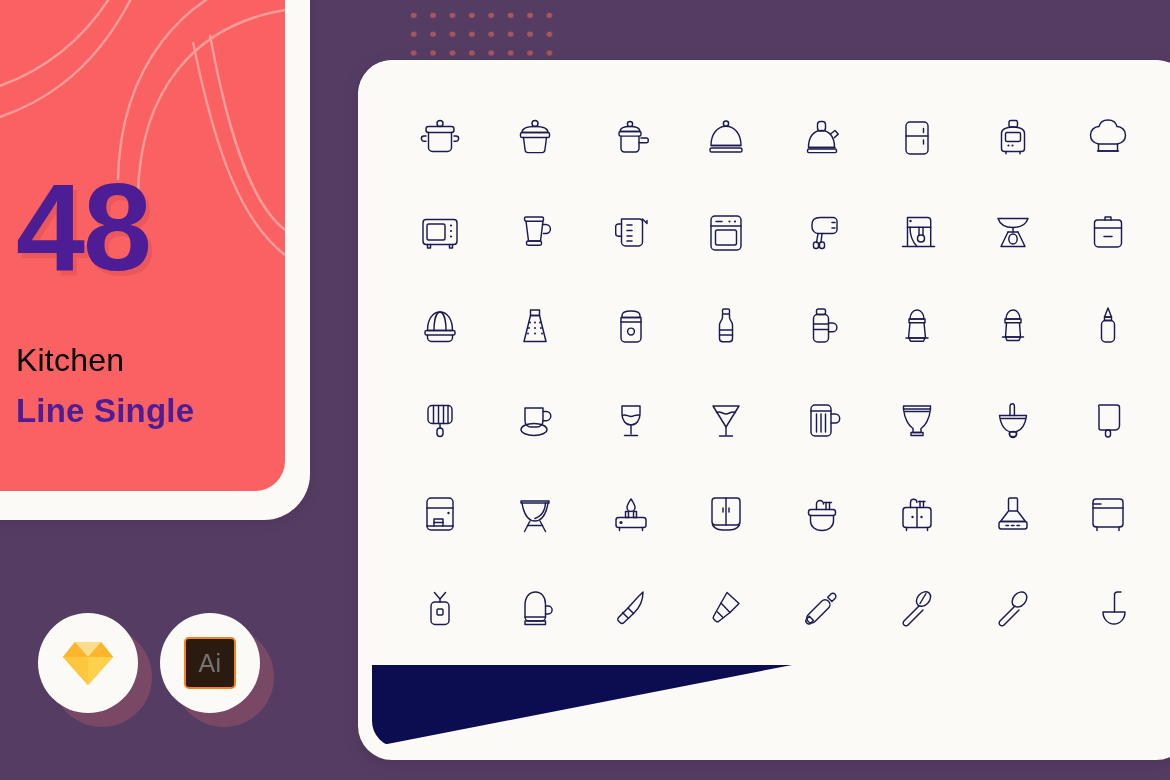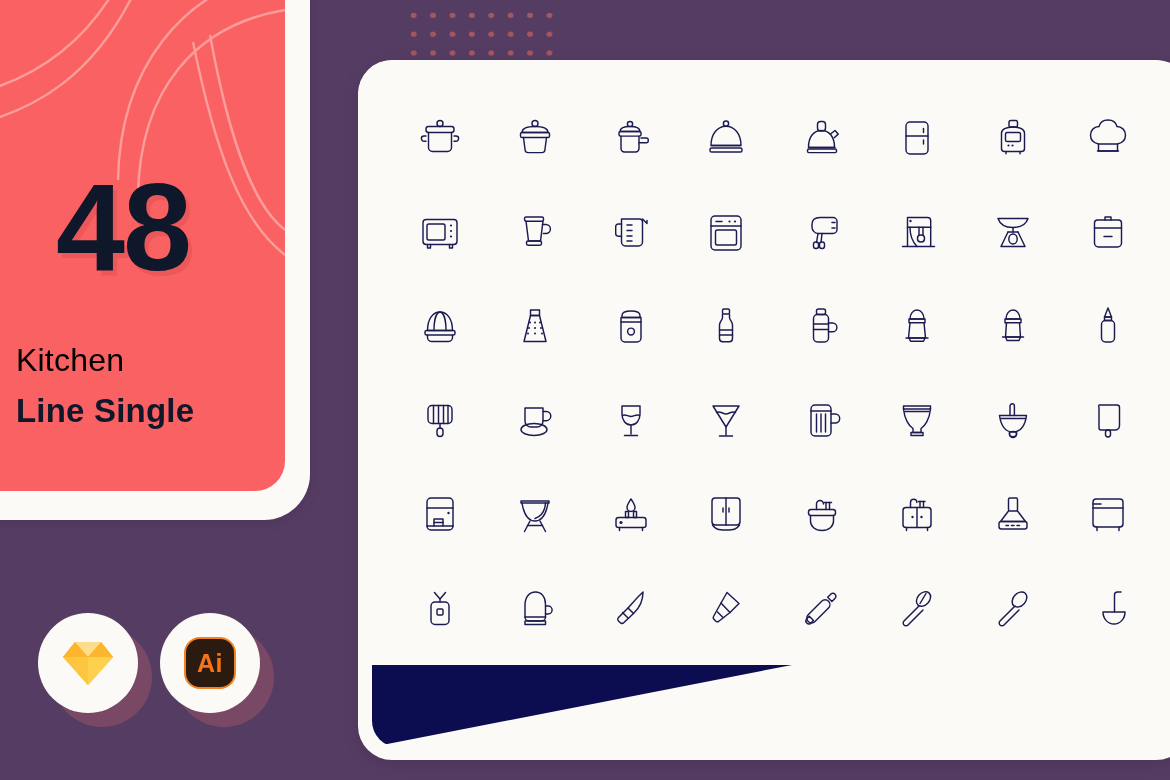--- a/index.html
+++ b/index.html
@@ -63,41 +63,40 @@
     width: 260px;
     height: 100%;
   }
   .promo-number {
     position: absolute;
     top: 185px;
     left: 0;
     font-size: 124px;
     line-height: 1;
     font-weight: 700;
-    color: #0f172a;
+    color: #4c1d95;
     letter-spacing: -2px;
     text-shadow: 4px 5px 0 rgba(180, 55, 60, .20);
-    margin-left: 40px;
   }
   .promo-line1 {
     position: absolute;
     top: 362px;
     left: 0;
     font-size: 32px;
     font-weight: 400;
     color: #000000;
     letter-spacing: .2px;
   }
   .promo-line2 {
     position: absolute;
     top: 412px;
     left: 0;
     font-size: 33px;
     font-weight: 700;
-    color: #0f172a;
+    color: #4c1d95;
     letter-spacing: .2px;
   }
 
   
   .badges {
     position: absolute;
     left: 38px;
     top: 613px;
     display: flex;
     gap: 22px;
@@ -124,29 +123,29 @@
     height: 100px;
     border-radius: 50%;
     background: #fbfaf7;
     display: flex;
     align-items: center;
     justify-content: center;
   }
   .ai-square {
     width: 48px;
     height: 48px;
-    border-radius: 16px;
+    border-radius: 5px;
     background: #2b1a10;
     border: 2.5px solid #f58220;
     display: flex;
     align-items: center;
     justify-content: center;
-    color: #f97316;
+    color: #737373;
     font-size: 25px;
-    font-weight: 700;
+    font-weight: 400;
     letter-spacing: .5px;
   }
 
   
   .card-frame {
     position: absolute;
     left: 358px;
     top: 60px;
     width: 832px;
     height: 700px;

